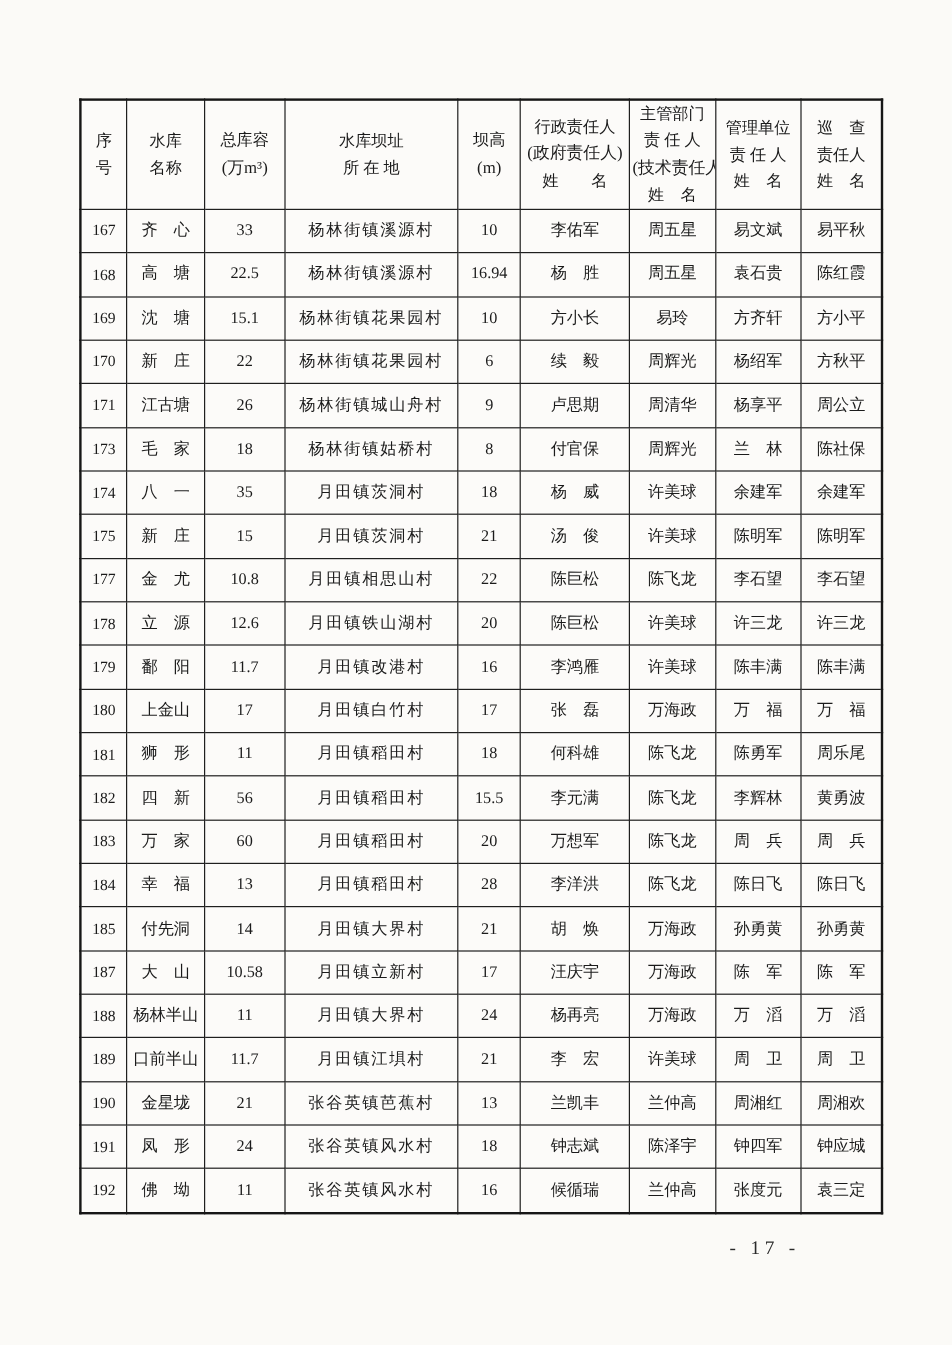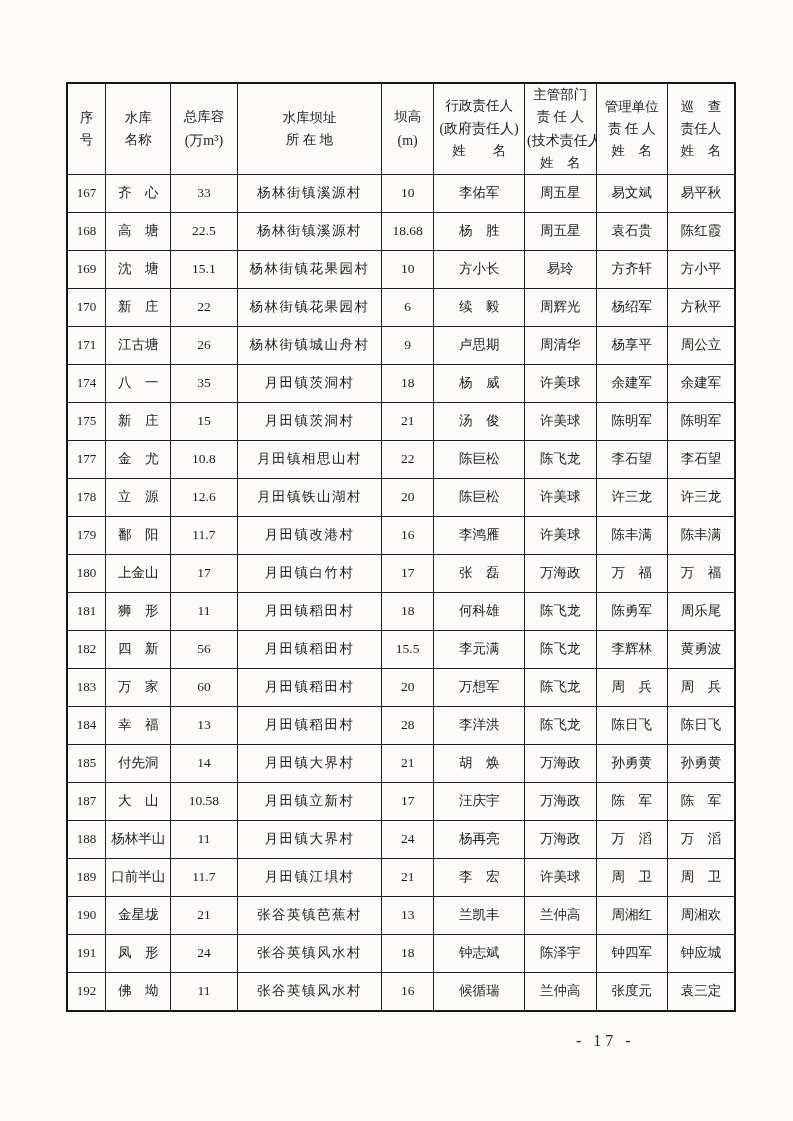--- a/index.html
+++ b/index.html
@@ -36,21 +36,21 @@
   thead tr{height:90px;}
   thead th{font-size:13.5px;}
   thead .hline{display:block;line-height:1.65;}
   thead .hline.paren{font-size:14px;letter-spacing:0;}
   tbody td{height:32px;}
   
   tbody td:nth-child(4){letter-spacing:1.5px;}
   tbody td:nth-child(1){font-size:13px;margin-left:48px;}
   .pageno{
     position:absolute;
-    left:576px;top:1032px;
+    left:608px;top:1032px;
     font-size:16px;
     letter-spacing:4px;
     color:#2a2a2a;
   }
 </style>
 </head>
 <body>
 
 <div class="page">
   <table class="tbl">
@@ -120,21 +120,21 @@
           <td>李佑军</td>
           <td>周五星</td>
           <td>易文斌</td>
           <td>易平秋</td>
         </tr>
         <tr>
           <td>168</td>
           <td>高　塘</td>
           <td>22.5</td>
           <td>杨林街镇溪源村</td>
-          <td>18.68</td>
+          <td>16.94</td>
           <td>杨　胜</td>
           <td>周五星</td>
           <td>袁石贵</td>
           <td>陈红霞</td>
         </tr>
         <tr>
           <td>169</td>
           <td>沈　塘</td>
           <td>15.1</td>
           <td>杨林街镇花果园村</td>
@@ -160,20 +160,31 @@
           <td>江古塘</td>
           <td>26</td>
           <td>杨林街镇城山舟村</td>
           <td>9</td>
           <td>卢思期</td>
           <td>周清华</td>
           <td>杨享平</td>
           <td>周公立</td>
         </tr>
         <tr>
+          <td>173</td>
+          <td>毛　家</td>
+          <td>18</td>
+          <td>杨林街镇姑桥村</td>
+          <td>8</td>
+          <td>付官保</td>
+          <td>周辉光</td>
+          <td>兰　林</td>
+          <td>陈社保</td>
+        </tr>
+        <tr>
           <td>174</td>
           <td>八　一</td>
           <td>35</td>
           <td>月田镇茨洞村</td>
           <td>18</td>
           <td>杨　威</td>
           <td>许美球</td>
           <td>余建军</td>
           <td>余建军</td>
         </tr>

